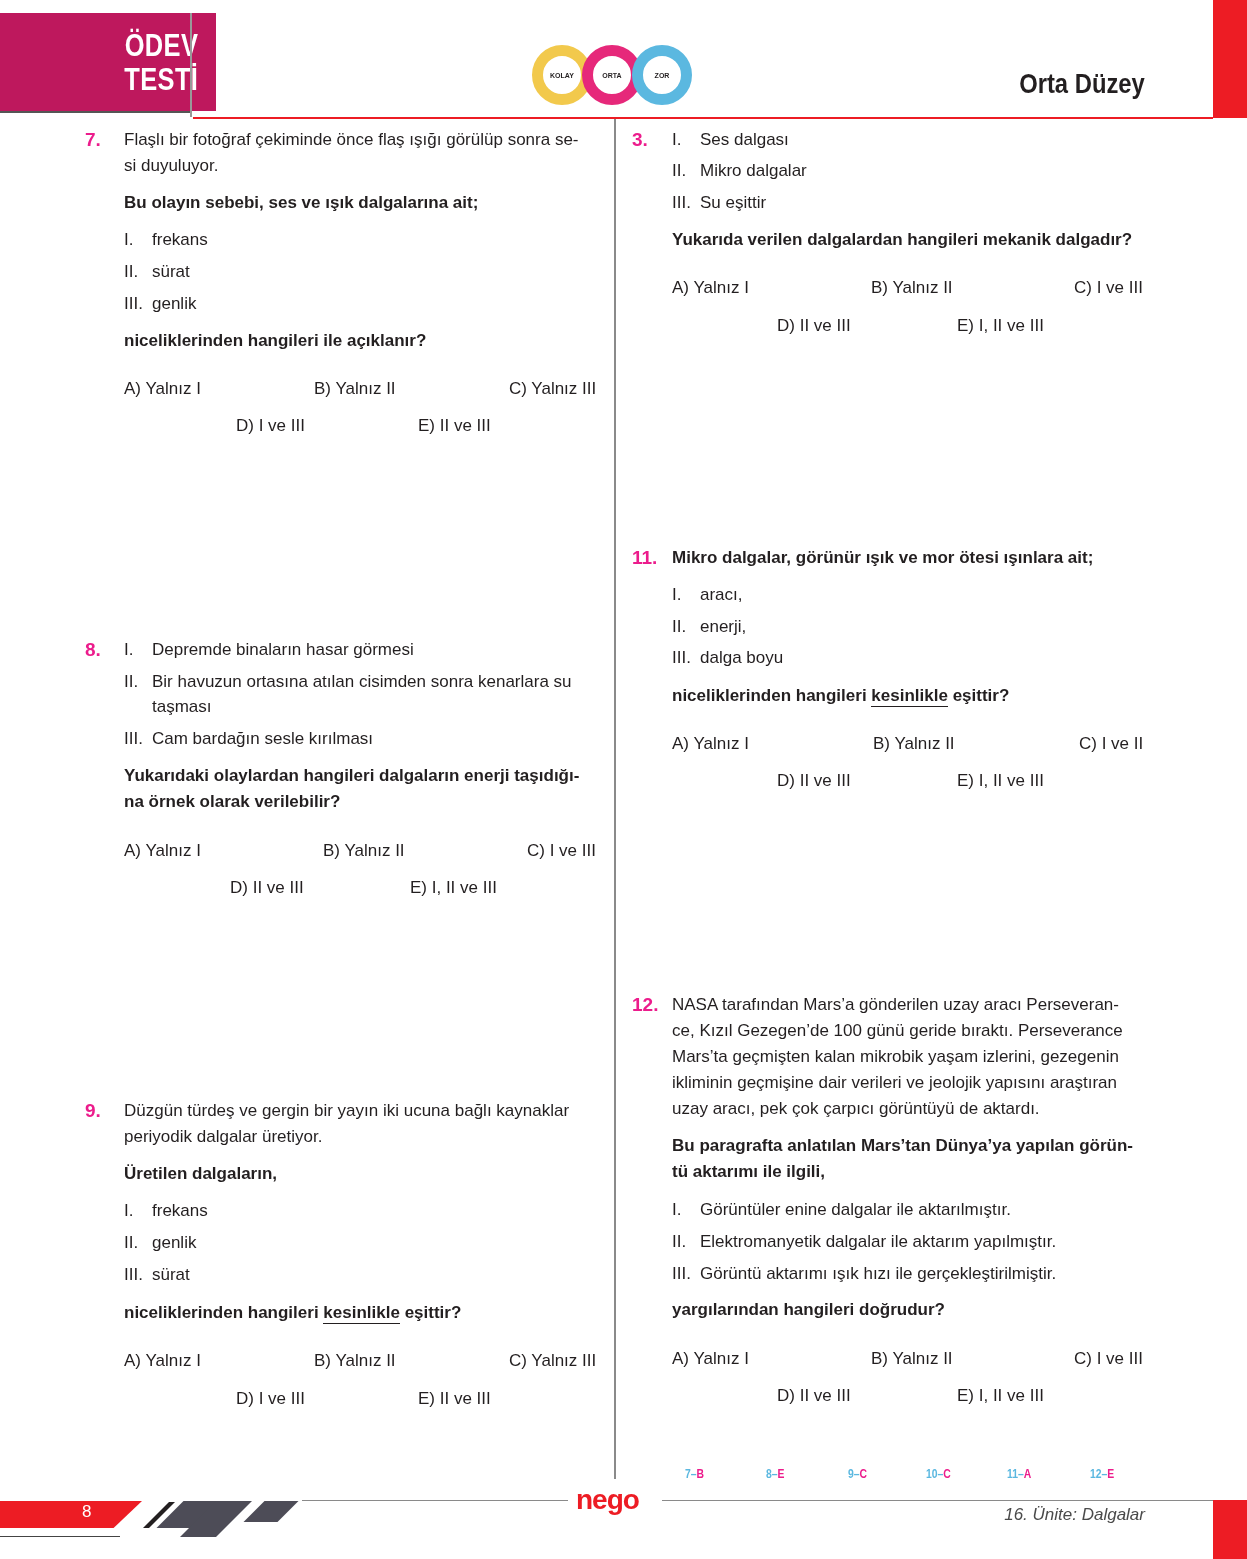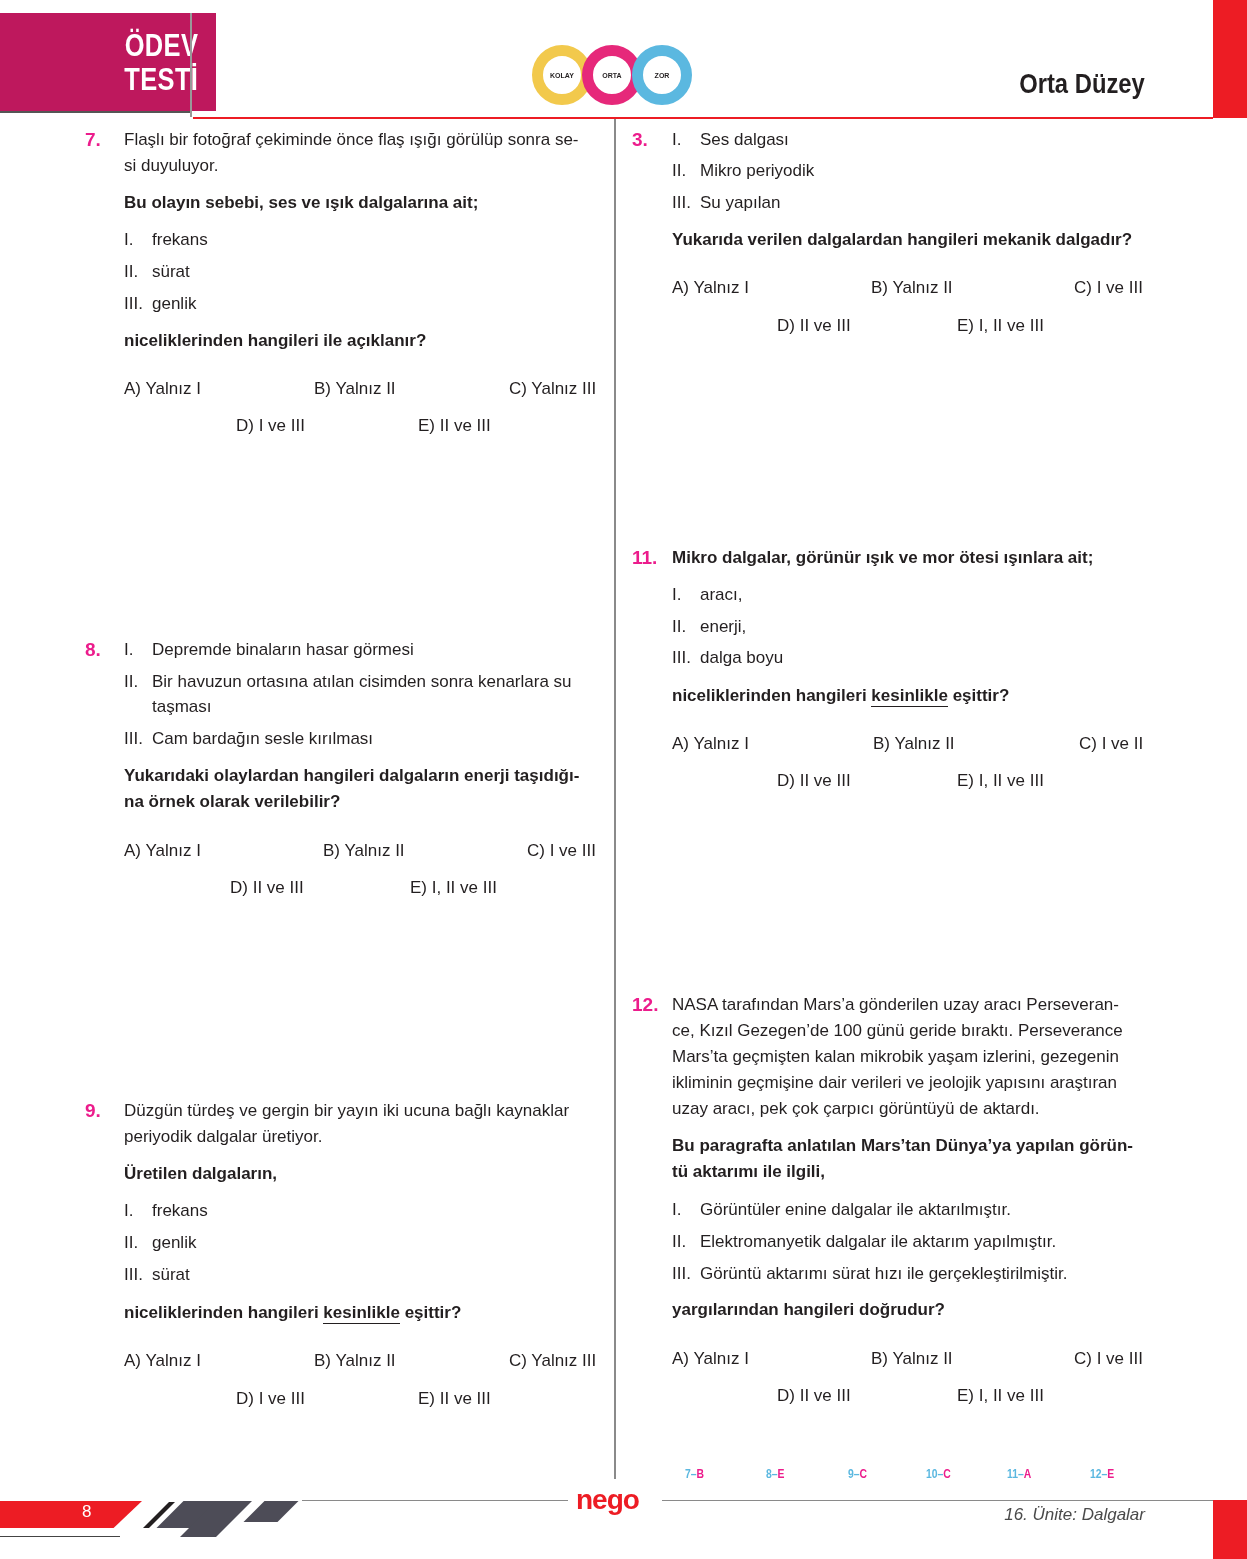--- a/index.html
+++ b/index.html
@@ -123,22 +123,22 @@
   <div class="opt" style="left:124px;top:1348px;">A) Yalnız I</div>
   <div class="opt" style="left:314px;top:1348px;">B) Yalnız II</div>
   <div class="opt" style="left:509px;top:1348px;">C) Yalnız III</div>
   <div class="opt" style="left:236px;top:1386px;">D) I ve III</div>
   <div class="opt" style="left:418px;top:1386px;">E) II ve III</div>
 </div>
 
 <div class="q" style="left:0;top:0;">
   <div class="q-num" style="left:632px;top:127px;">3.</div>
   <div class="p" style="left:672px;top:127px;"><span class="roman">I.</span><span>Ses dalgası</span></div>
-  <div class="p" style="left:672px;top:158px;"><span class="roman">II.</span><span>Mikro periyodik</span></div>
-  <div class="p" style="left:672px;top:190px;"><span class="roman">III.</span><span>Su yapılan</span></div>
+  <div class="p" style="left:672px;top:158px;"><span class="roman">II.</span><span>Mikro dalgalar</span></div>
+  <div class="p" style="left:672px;top:190px;"><span class="roman">III.</span><span>Su eşittir</span></div>
   <div class="p bold" style="left:672px;top:227px;">Yukarıda verilen dalgalardan hangileri mekanik dalgadır?</div>
   <div class="opt" style="left:672px;top:275px;">A) Yalnız I</div>
   <div class="opt" style="left:871px;top:275px;">B) Yalnız II</div>
   <div class="opt" style="left:1074px;top:275px;">C) I ve III</div>
   <div class="opt" style="left:777px;top:313px;">D) II ve III</div>
   <div class="opt" style="left:957px;top:313px;">E) I, II ve III</div>
 </div>
 
 <div class="q" style="left:0;top:0;">
   <div class="q-num" style="left:632px;top:545px;">11.</div>
@@ -158,21 +158,21 @@
   <div class="q-num" style="left:632px;top:992px;">12.</div>
   <div class="p" style="left:672px;top:992px;">NASA tarafından Mars’a gönderilen uzay aracı Perseveran-</div>
   <div class="p" style="left:672px;top:1018px;">ce, Kızıl Gezegen’de 100 günü geride bıraktı. Perseverance</div>
   <div class="p" style="left:672px;top:1044px;">Mars’ta geçmişten kalan mikrobik yaşam izlerini, gezegenin</div>
   <div class="p" style="left:672px;top:1070px;">ikliminin geçmişine dair verileri ve jeolojik yapısını araştıran</div>
   <div class="p" style="left:672px;top:1096px;">uzay aracı, pek çok çarpıcı görüntüyü de aktardı.</div>
   <div class="p bold" style="left:672px;top:1133px;">Bu paragrafta anlatılan Mars’tan Dünya’ya yapılan görün-</div>
   <div class="p bold" style="left:672px;top:1159px;">tü aktarımı ile ilgili,</div>
   <div class="p" style="left:672px;top:1197px;"><span class="roman">I.</span><span>Görüntüler enine dalgalar ile aktarılmıştır.</span></div>
   <div class="p" style="left:672px;top:1229px;"><span class="roman">II.</span><span>Elektromanyetik dalgalar ile aktarım yapılmıştır.</span></div>
-  <div class="p" style="left:672px;top:1261px;"><span class="roman">III.</span><span>Görüntü aktarımı sürat hızı ile gerçekleştirilmiştir.</span></div>
+  <div class="p" style="left:672px;top:1261px;"><span class="roman">III.</span><span>Görüntü aktarımı ışık hızı ile gerçekleştirilmiştir.</span></div>
   <div class="p bold" style="left:672px;top:1297px;">yargılarından hangileri doğrudur?</div>
   <div class="opt" style="left:672px;top:1346px;">A) Yalnız I</div>
   <div class="opt" style="left:871px;top:1346px;">B) Yalnız II</div>
   <div class="opt" style="left:1074px;top:1346px;">C) I ve III</div>
   <div class="opt" style="left:777px;top:1383px;">D) II ve III</div>
   <div class="opt" style="left:957px;top:1383px;">E) I, II ve III</div>
 </div>
 
 <div>
   <div class="key" style="left:685px;"><span class="n">7</span><span class="n">–</span><span class="a">B</span></div>

